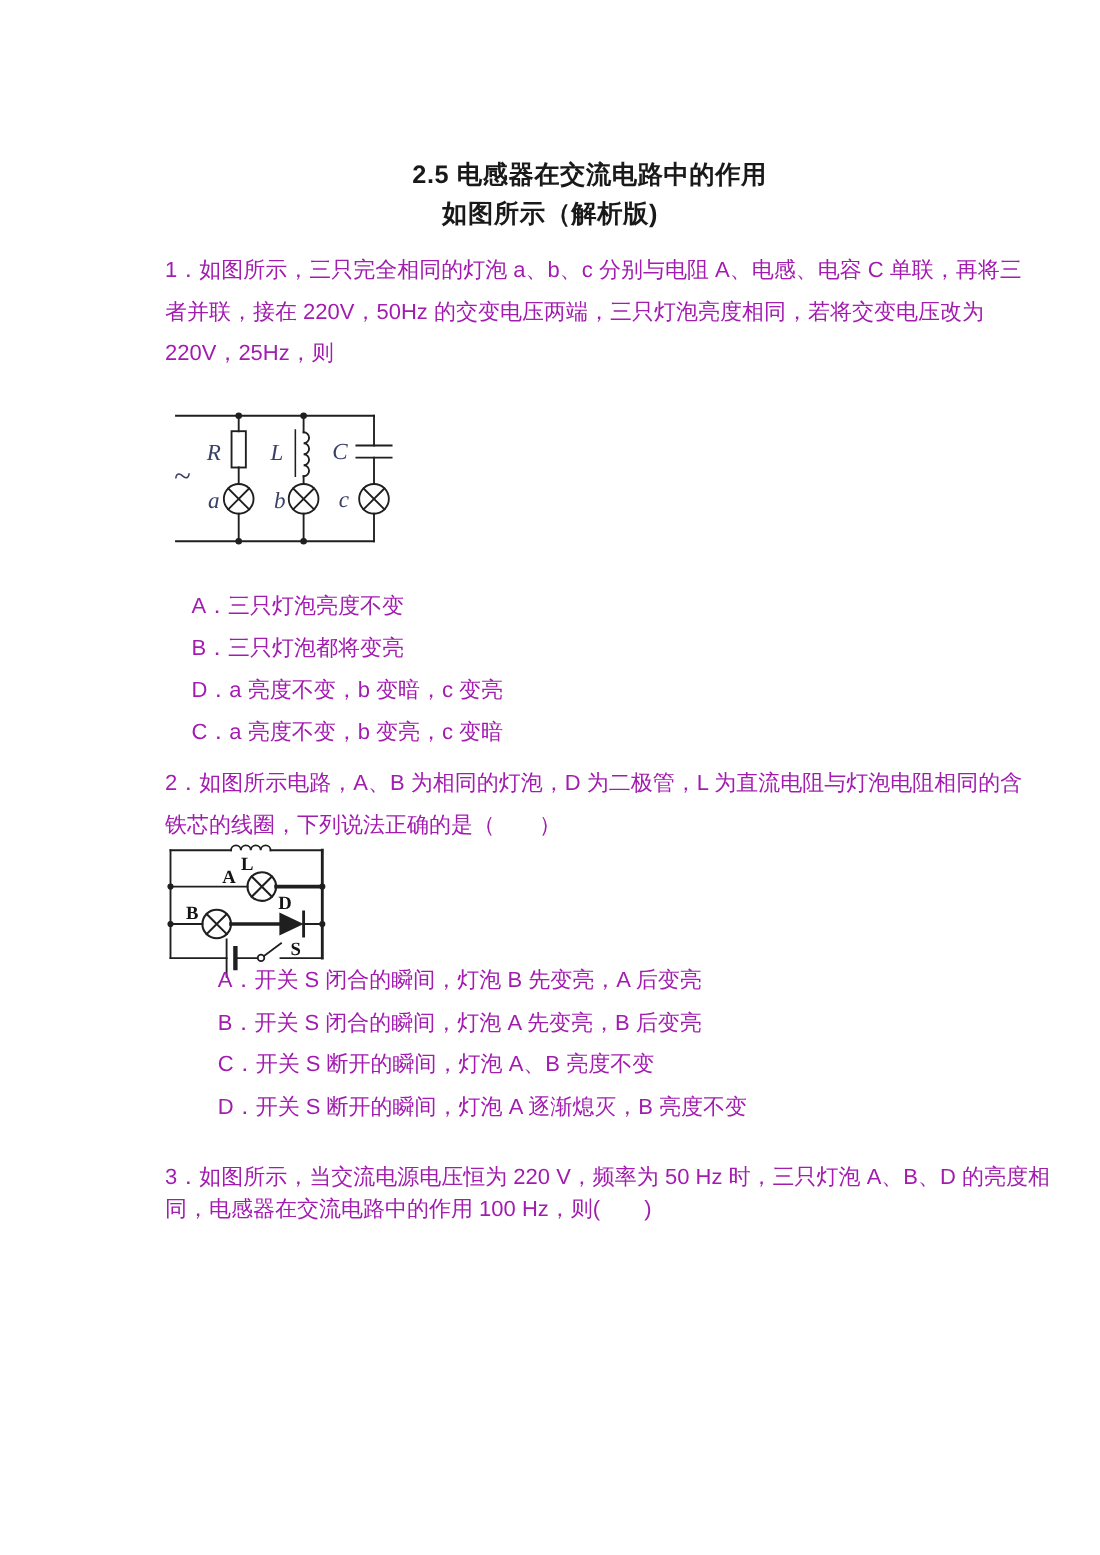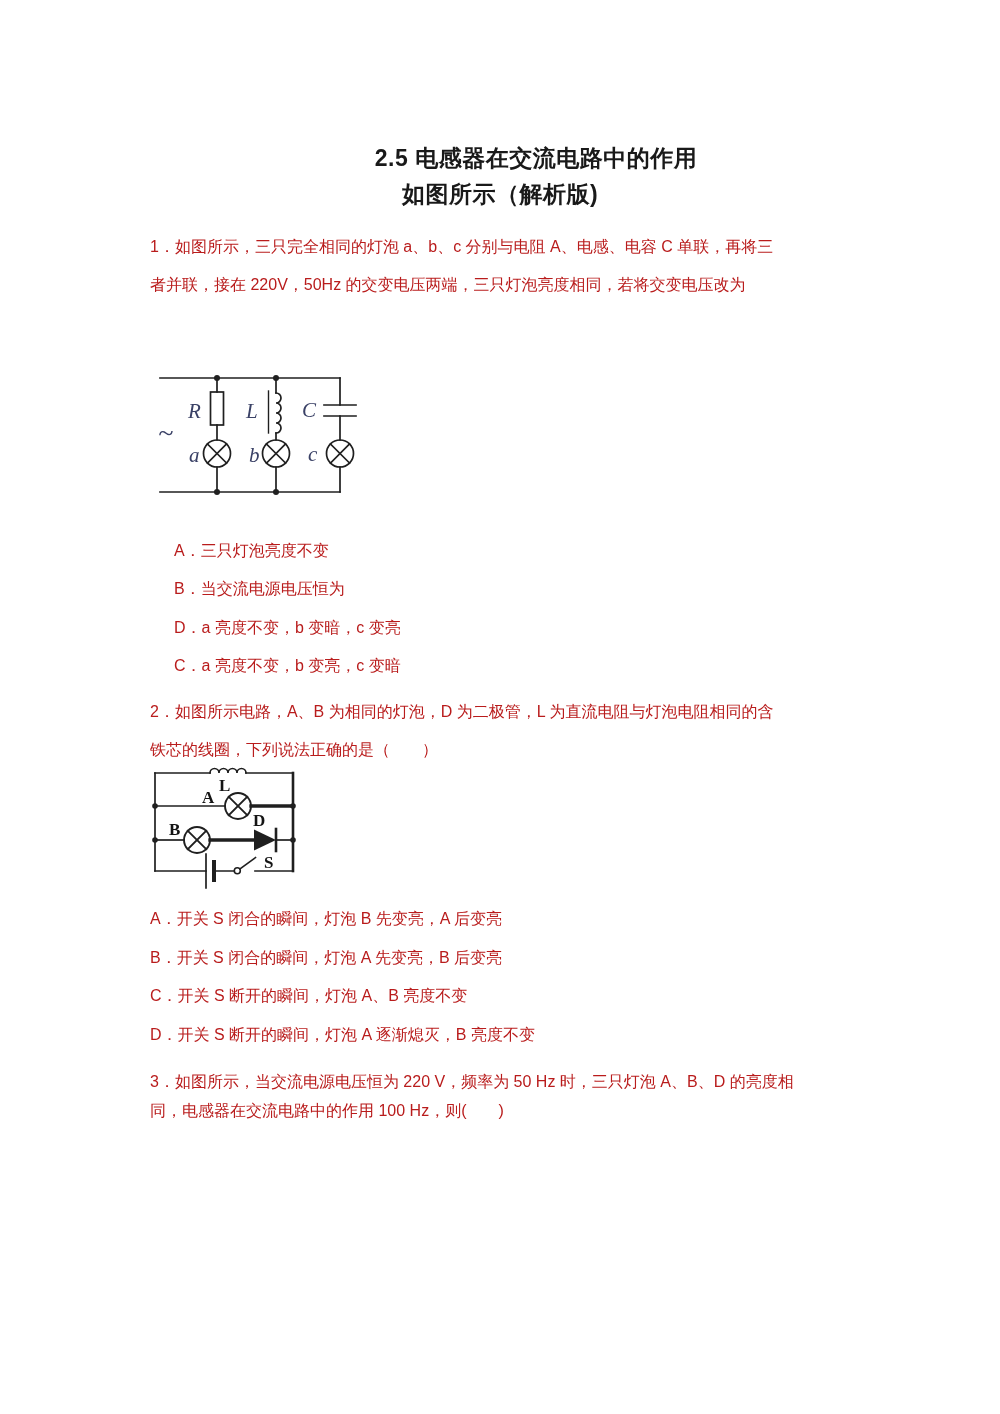--- a/index.html
+++ b/index.html
@@ -9,28 +9,28 @@
   }
   .title-line {
     position:absolute; left:0; width:1000px; text-align:center;
     font-weight:bold; font-size:23px; color:#191919; line-height:28px;
     letter-spacing:0.5px;
   }
   #title1 { top:144px;padding-left:36px; }
   #title2 { top:180px; }
   .textblock {
     position:absolute; left:150px; width:780px;
-    font-size:16px; color:#b91c1c; white-space:nowrap;
+    font-size:20px; color:#a21caf; white-space:nowrap;
   }
   .textblock div { white-space:nowrap; }
   #q1p { top:228px; line-height:37.5px; }
   #q1o { top:532px; line-height:38.4px;margin-left:24px; }
   #q2p { top:693px;  line-height:38px; }
-  #q2o { top:900px; line-height:38.5px; }
-  #q3p { top:1056px; line-height:28.5px;margin-top:12px; }
+  #q2o { top:872px; line-height:38.5px;margin-left:48px; }
+  #q3p { top:1056px; line-height:28.5px; }
   #c1 { position:absolute; left:150px; top:365px; width:215px; height:140px; }
   #c2 { position:absolute; left:150px; top:763px; width:150px; height:132px; }
   .c1lab text {
     font-family:"Liberation Serif", serif; font-style:italic;
     font-size:21px; fill:#3a4166;
   }
   .c1lab .src { font-size:28px; }
   .c2lab text {
     font-family:"Liberation Serif", serif; font-weight:bold;
     font-size:17px; fill:#141414;
@@ -40,20 +40,21 @@
 <body>
 
 <div class="page">
 
   <div id="title1" class="title-line">2.5 电感器在交流电路中的作用</div>
   <div id="title2" class="title-line">如图所示（解析版)</div>
 
   <div id="q1p" class="textblock">
     <div>1．如图所示，三只完全相同的灯泡 a、b、c 分别与电阻 A、电感、电容 C 单联，再将三</div>
     <div>者并联，接在 220V，50Hz 的交变电压两端，三只灯泡亮度相同，若将交变电压改为</div>
+    <div>220V，25Hz，则</div>
   </div>
 
   <svg id="c1" viewBox="0 0 215 140">
     <g stroke="#1f1f1f" stroke-width="1.7" fill="none" stroke-linecap="square">
       <path d="M10 13 H190"></path>
       <path d="M10 127 H190"></path>
       <path d="M67 13 V27 M67 60 V75 M67 102 V127"></path>
       <rect x="60.5" y="27" width="13" height="33"></rect>
       <circle cx="67" cy="88.5" r="13.5"></circle>
       <path d="M57.5 79 L76.5 98 M57.5 98 L76.5 79"></path>
@@ -79,21 +80,21 @@
       <text x="96" y="53">L</text>
       <text x="152" y="52">C</text>
       <text x="39" y="97">a</text>
       <text x="99" y="97">b</text>
       <text x="158" y="96">c</text>
     </g>
   </svg>
 
   <div id="q1o" class="textblock">
     <div>A．三只灯泡亮度不变</div>
-    <div>B．当交流电源电压恒为</div>
+    <div>B．三只灯泡都将变亮</div>
     <div>D．a 亮度不变，b 变暗，c 变亮</div>
     <div>C．a 亮度不变，b 变亮，c 变暗</div>
   </div>
 
   <div id="q2p" class="textblock">
     <div>2．如图所示电路，A、B 为相同的灯泡，D 为二极管，L 为直流电阻与灯泡电阻相同的含</div>
     <div>铁芯的线圈，下列说法正确的是（　　）</div>
   </div>
 
   <svg id="c2" viewBox="0 0 150 132">

